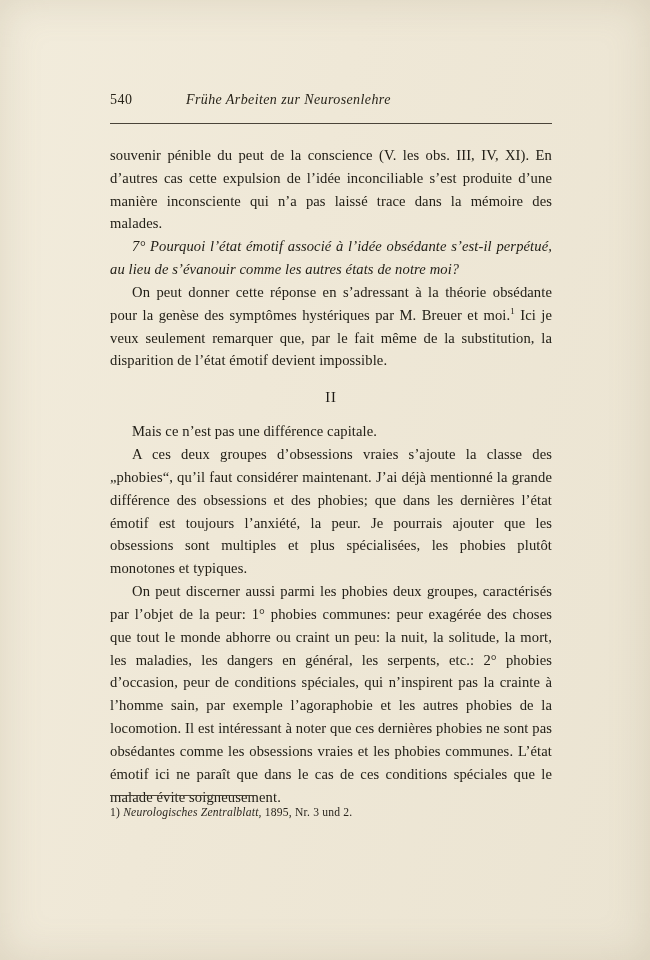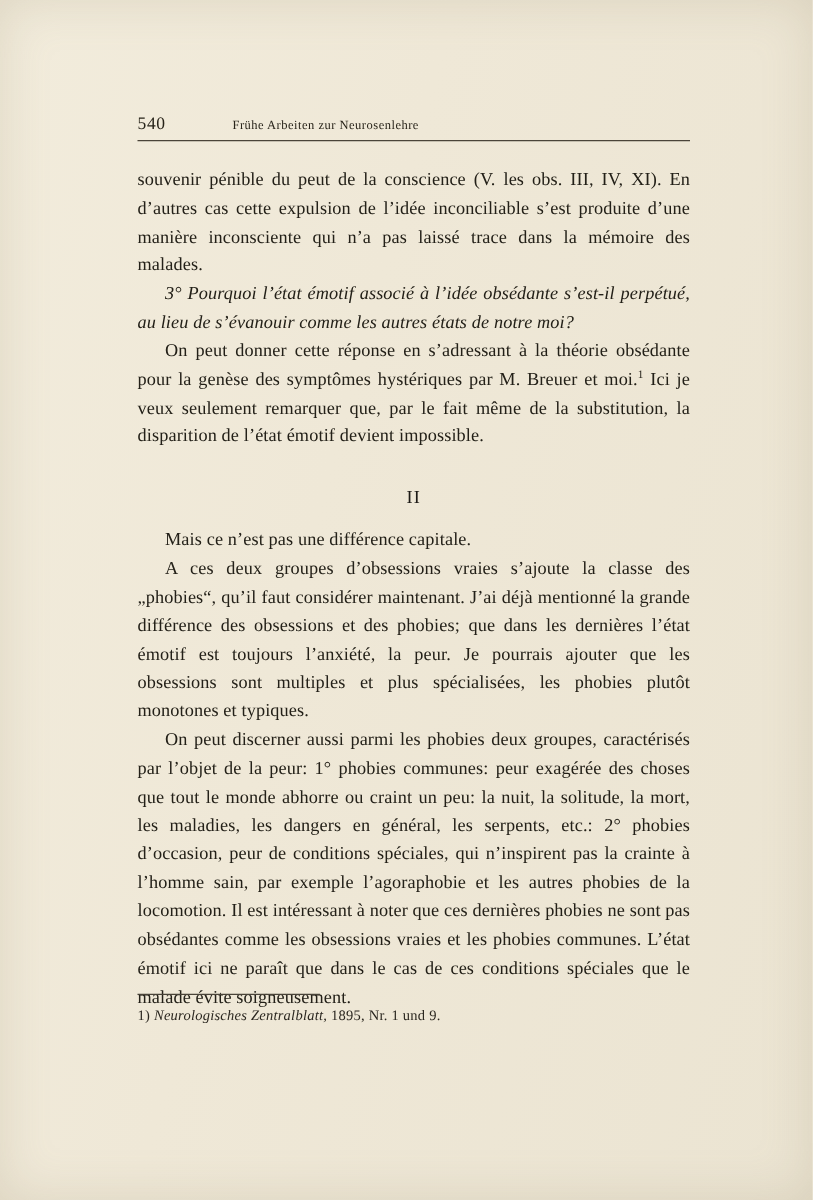--- a/index.html
+++ b/index.html
@@ -33,35 +33,36 @@
     position: absolute;
     left: 110px;
     top: 92px;
     width: 442px;
   }
   .header {
     display: flex;
     align-items: baseline;
     font-size: 13.5px;
     letter-spacing: 0.2px;
-    padding-bottom: 4px;
+    padding-bottom: 15px;
     border-bottom: 1px solid #4a4439;
     margin-bottom: 20px;
   }
   .folio {
     width: 58px;
     font-family: "Liberation Serif", serif;
     font-size: 14px;
     letter-spacing: 0.5px;
     color: #272319;
   }
   .running-head {
     flex: 1;
     text-align: left;
-    font-size: 10px;
+    font-style: italic;
+    font-size: 14px;
     letter-spacing: 0.4px;
     color: #272319;
     padding-left: 18px;
   }
   p {
     margin: 0 0 0 0;
     font-size: 14.6px;
     line-height: 1.565;
     text-align: justify;
     text-justify: inter-word;
@@ -75,21 +76,21 @@
   }
   p + p {
     margin-top: 0;
   }
   .italic-block {
     font-style: italic;
     text-indent: 22px;
   }
   .section-num {
     text-align: center;
-    margin: 29px 0 14px 0;
+    margin: 17px 0 14px 0;
     font-size: 14.6px;
     letter-spacing: 1px;
   }
   .footnote-area {
     position: absolute;
     left: 110px;
     top: 795px;
     width: 442px;
   }
   .footnote-rule {
@@ -121,35 +122,35 @@
 
   <div class="content">
 
     <div class="header">
       <div class="folio">540</div>
       <div class="running-head">Frühe Arbeiten zur Neurosenlehre</div>
     </div>
 
     <p>souvenir pénible du peut de la conscience (V. les obs. III, IV, XI). En d’autres cas cette expulsion de l’idée inconciliable s’est produite d’une manière inconsciente qui n’a pas laissé trace dans la mémoire des malades.</p>
 
-    <p class="italic-block">3° Pourquoi l’état émotif associé à l’idée obsédante s’est-il perpétué, au lieu de s’évanouir comme les autres états de notre moi?</p>
+    <p class="italic-block">7° Pourquoi l’état émotif associé à l’idée obsédante s’est-il perpétué, au lieu de s’évanouir comme les autres états de notre moi?</p>
 
     <p class="indent"><span>On peut donner cette réponse en s’adressant à la théorie obsédante pour la genèse des symptômes hystériques par M. Breuer et moi.</span><sup>1</sup><span> Ici je veux seulement remarquer que, par le fait même de la substitution, la disparition de l’état émotif devient impossible.</span></p>
 
     <div class="section-num">II</div>
 
     <p class="indent">Mais ce n’est pas une différence capitale.</p>
 
     <p class="indent">A ces deux groupes d’obsessions vraies s’ajoute la classe des „phobies“, qu’il faut considérer maintenant. J’ai déjà mentionné la grande différence des obsessions et des phobies; que dans les dernières l’état émotif est toujours l’anxiété, la peur. Je pourrais ajouter que les obsessions sont multiples et plus spécialisées, les phobies plutôt monotones et typiques.</p>
 
     <p class="indent">On peut discerner aussi parmi les phobies deux groupes, caractérisés par l’objet de la peur: 1° phobies communes: peur exagérée des choses que tout le monde abhorre ou craint un peu: la nuit, la solitude, la mort, les maladies, les dangers en général, les serpents, etc.: 2° phobies d’occasion, peur de conditions spéciales, qui n’inspirent pas la crainte à l’homme sain, par exemple l’agoraphobie et les autres phobies de la locomotion. Il est intéressant à noter que ces dernières phobies ne sont pas obsédantes comme les obsessions vraies et les phobies communes. L’état émotif ici ne paraît que dans le cas de ces conditions spéciales que le malade évite soigneusement.</p>
 
   </div>
 
   <div class="footnote-area">
     <div class="footnote-rule"></div>
     <div class="footnote">
       <span>1)</span>
-      <span class="fn-title">Neurologisches Zentralblatt,</span><span> 1895, Nr. 1 und 9.</span>
+      <span class="fn-title">Neurologisches Zentralblatt,</span><span> 1895, Nr. 3 und 2.</span>
     </div>
   </div>
 
 </div>
 
 </body></html>

